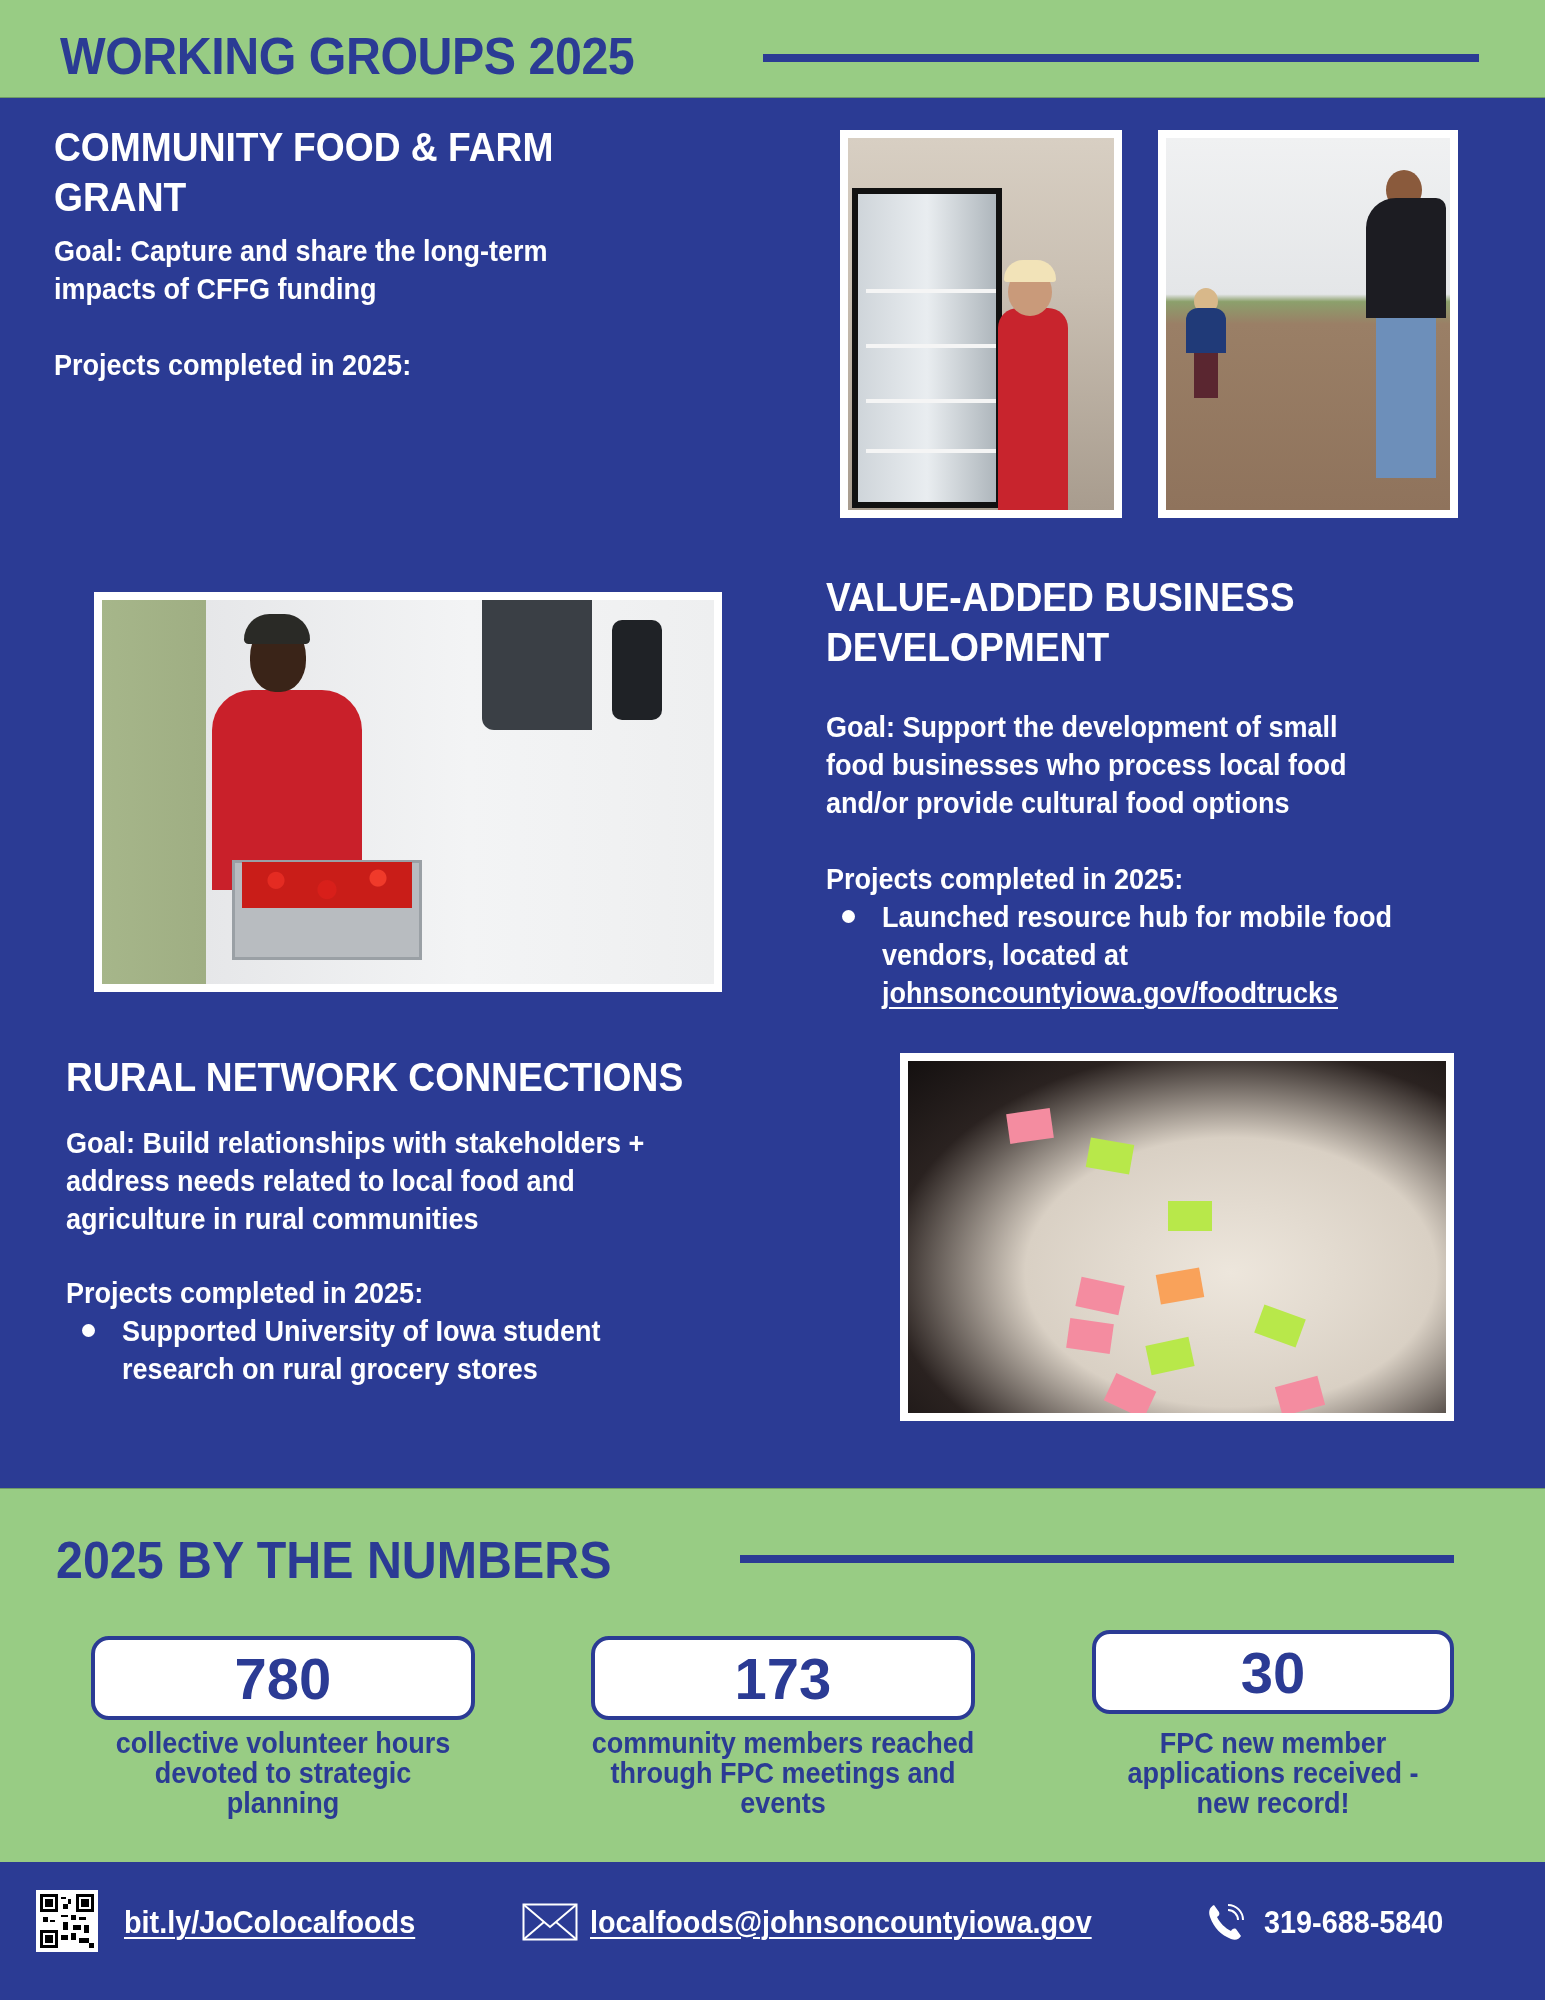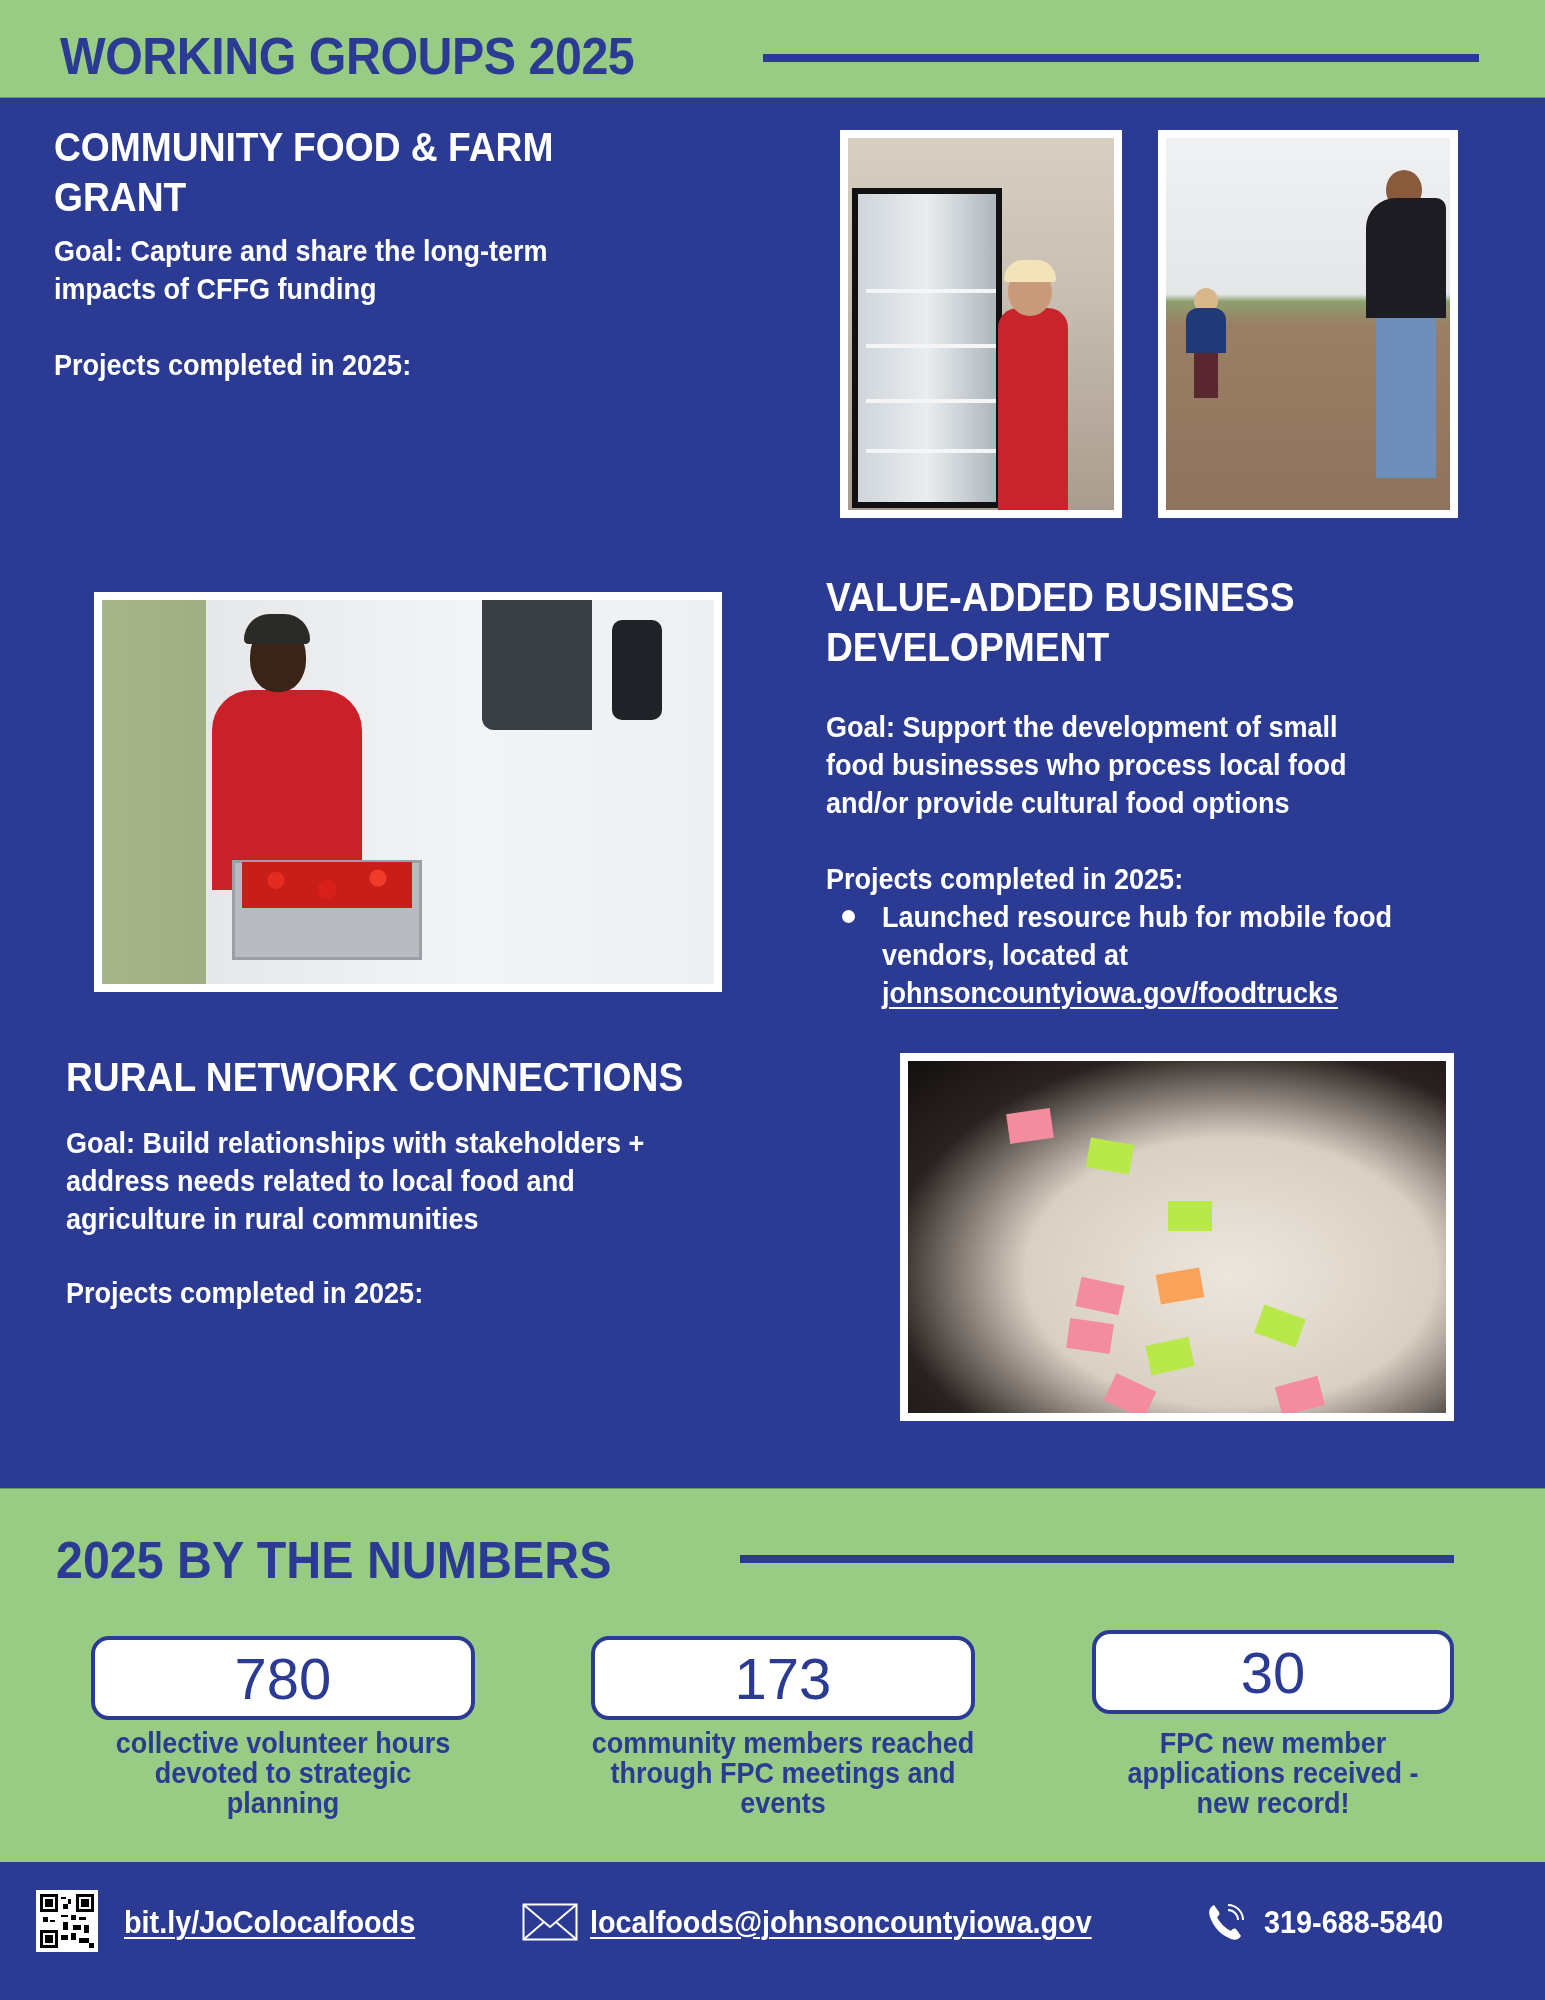--- a/index.html
+++ b/index.html
@@ -59,21 +59,21 @@
   
   .notes-bg { background: radial-gradient(ellipse at 60% 60%, #ede6dc 0%, #d9d0c4 45%, #2a2220 75%, #141010 100%); }
   .note { position: absolute; width: 44px; height: 30px; }
 
   
   .green-band { left: 0; top: 1488px; width: 1545px; height: 374px; background: #98cc84; border-top: 1px solid #6f9a66; }
   .numbers-title { left: 56px; top: 1530px; font-size: 52px; font-weight: bold; color: #2b3b94; transform: scaleX(0.93); transform-origin: left; white-space: nowrap; }
   .numbers-rule { left: 740px; top: 1555px; width: 714px; height: 8px; background: #2b3b94; }
 
   .stat-box { background: #fff; border: 4px solid #2b3b94; border-radius: 18px; display: flex; align-items: center; justify-content: center; }
-  .stat-box span { font-size: 58px; font-weight: normal; color: #2b3b94; }
+  .stat-box span { font-size: 58px; font-weight: bold; color: #2b3b94; }
   .stat-label { text-align: center; font-size: 30px; line-height: 30px; font-weight: bold; color: #2b3b94; transform: scaleX(0.9); }
 
   
   .footer-band { left: 0; top: 1862px; width: 1545px; height: 138px; background: #2b3b94; }
   .qr { left: 36px; top: 1890px; width: 62px; height: 62px; background: #fff; padding: 4px; }
   .qr svg { width: 100%; height: 100%; display: block; }
   .footer-t { font-size: 32px; font-weight: bold; color: #fff; white-space: nowrap; transform: scaleX(0.9); transform-origin: left; }
 </style>
 </head>
 <body>
@@ -158,20 +158,22 @@
 
 <div>
   <div class="abs section-h" style="left:66px; top:1052px;">RURAL NETWORK CONNECTIONS</div>
   <div class="abs body-t" style="left:66px; top:1124px;">
     <div>Goal: Build relationships with stakeholders +</div>
     <div>address needs related to local food and</div>
     <div>agriculture in rural communities</div>
   </div>
   <div class="abs body-t" style="left:66px; top:1274px;">Projects completed in 2025:</div>
   <ul class="abs bullets" style="left:66px; top:1312px;">
+    <li><span class="dot"></span>
+      <span class="txt"><span>Supported University of Iowa student</span><br><span>research on rural grocery stores</span></span></li>
   </ul>
 </div>
 
 <div class="abs photo" style="left:900px; top:1053px; width:554px; height:368px;">
   <div class="inner notes-bg" title="Table with sticky notes and markers answering community questions">
     <div class="note" style="left:100px; top:50px; background:#f48ca0; transform:rotate(-8deg);"></div>
     <div class="note" style="left:180px; top:80px; background:#b8e84a; transform:rotate(10deg);"></div>
     <div class="note" style="left:260px; top:140px; background:#b8e84a;"></div>
     <div class="note" style="left:250px; top:210px; background:#f9a25a; transform:rotate(-10deg);"></div>
     <div class="note" style="left:170px; top:220px; background:#f48ca0; transform:rotate(12deg);"></div>

